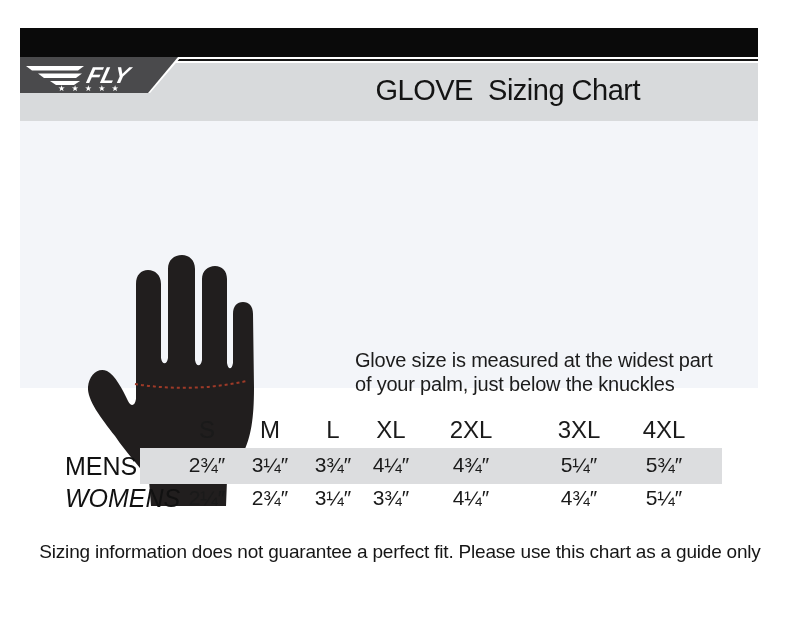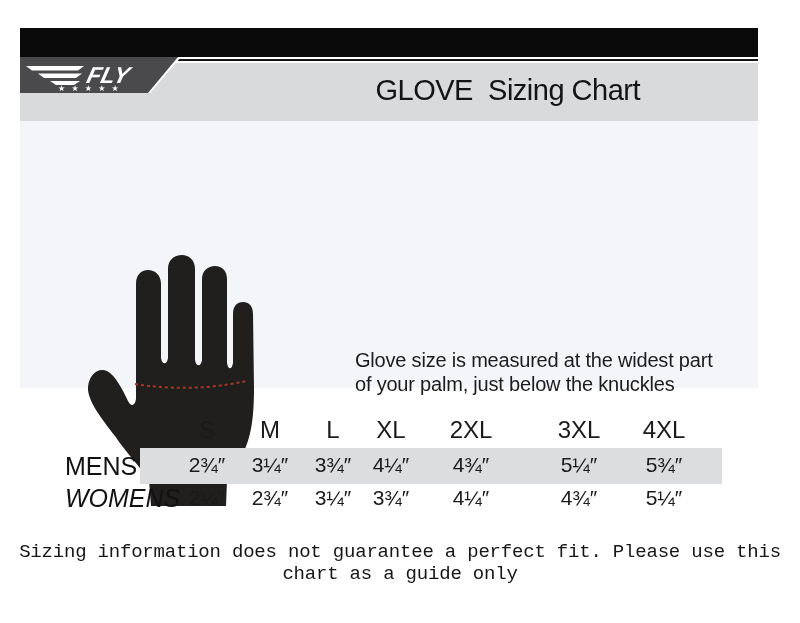--- a/index.html
+++ b/index.html
@@ -29,21 +29,21 @@
   .trow{position:absolute;left:0;width:800px;height:0;}
   .sizes-row{top:416px;font-size:24px;}
   .mens-values-row{top:453px;font-size:21px;}
   .womens-values-row{top:486px;font-size:21px;}
   .cell{position:absolute;top:0;width:120px;text-align:center;}
   .c0{left:147px}.c1{left:210px}.c2{left:273px}.c3{left:331px}.c4{left:411px}.c5{left:519px}.c6{left:604px}
   .stripe{position:absolute;left:140px;top:448px;width:582px;height:36px;background:#dcdddf;}
   .rlabel{position:absolute;left:34px;font-size:25px;color:#111;margin-left:31px;}
   .rlabel.mens{top:452px;}
   .rlabel.womens{top:484px;font-style:italic;}
-  .disclaimer{position:absolute;left:0;top:541px;width:800px;text-align:center;font-size:19px;letter-spacing:-0.2px;color:#161616;font-family:Liberation Mono, monospace;}
+  .disclaimer{position:absolute;left:0;top:541px;width:800px;text-align:center;font-size:19px;letter-spacing:-0.2px;color:#161616;}
 </style>
 </head>
 <body>
 
 <div class="page">
 
   <div class="black-bar"></div>
   <div class="sep-line"></div>
 
   <div class="title-bar"></div>

